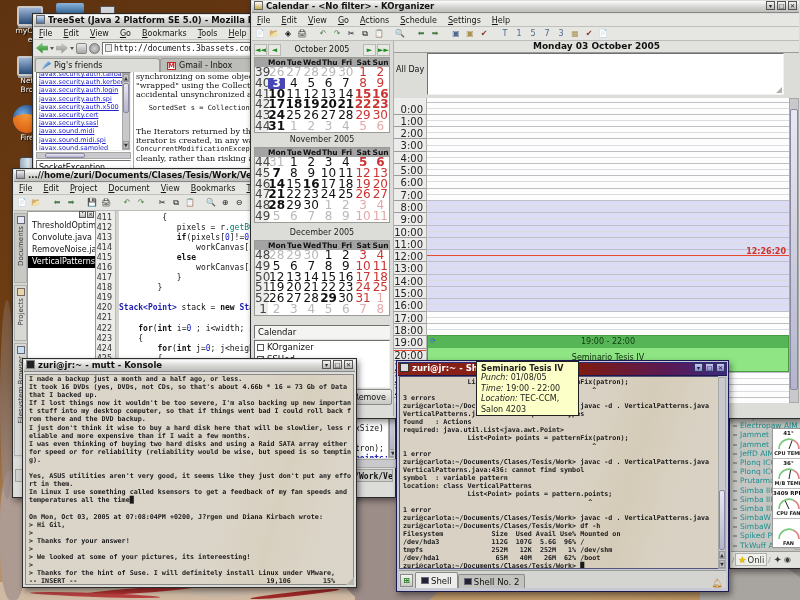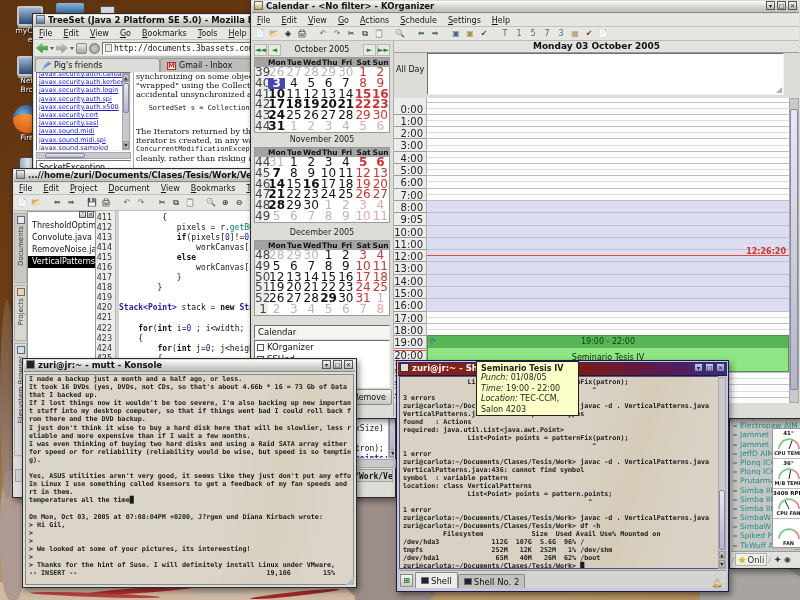--- a/index.html
+++ b/index.html
@@ -680,21 +680,21 @@
             <div class="hlabel" style="top: 54.7px;">4:00</div>
             <div class="hline" style="top: 65px; background: rgb(154, 154, 158);"></div>
             <div class="hlabel" style="top: 67px;">5:00</div>
             <div class="hline" style="top: 77.3px; background: rgb(154, 154, 158);"></div>
             <div class="hlabel" style="top: 79.3px;">6:00</div>
             <div class="hline" style="top: 89.6px; background: rgb(154, 154, 158);"></div>
             <div class="hlabel" style="top: 91.6px;">7:00</div>
             <div class="hline" style="top: 101.9px; background: rgb(154, 154, 158);"></div>
             <div class="hlabel" style="top: 103.9px;">8:00</div>
             <div class="hline" style="top: 114.2px; background: rgb(154, 154, 158);"></div>
-            <div class="hlabel" style="top: 116.2px;">9:05</div>
+            <div class="hlabel" style="top: 116.2px;">9:00</div>
             <div class="hline" style="top: 126.5px; background: rgb(154, 154, 158);"></div>
             <div class="hlabel" style="top: 128.5px;">10:00</div>
             <div class="hline" style="top: 138.8px; background: rgb(154, 154, 158);"></div>
             <div class="hlabel" style="top: 140.8px;">11:00</div>
             <div class="hline" style="top: 151.1px; background: rgb(154, 154, 158);"></div>
             <div class="hlabel" style="top: 153.1px;">12:00</div>
             <div class="hline" style="top: 163.4px; background: rgb(154, 154, 158);"></div>
             <div class="hlabel" style="top: 165.4px;">13:00</div>
             <div class="hline" style="top: 175.7px; background: rgb(154, 154, 158);"></div>
             <div class="hlabel" style="top: 177.7px;">14:00</div>
@@ -873,27 +873,28 @@
       <div class="termline pre" style="height: 8.1px; line-height: 8.1px; font-size: 6.7px;">If I lost things now it wouldn't be too severe, I'm also backing up new importan</div>
       <div class="termline pre" style="height: 8.1px; line-height: 8.1px; font-size: 6.7px;">t stuff into my desktop computer, so that if things went bad I could roll back f</div>
       <div class="termline pre" style="height: 8.1px; line-height: 8.1px; font-size: 6.7px;">rom there and the DVD backup.</div>
       <div class="termline pre" style="height: 8.1px; line-height: 8.1px; font-size: 6.7px;">I just don't think it wise to buy a hard disk here that will be slowlier, less r</div>
       <div class="termline pre" style="height: 8.1px; line-height: 8.1px; font-size: 6.7px;">eliable and more expensive than if I wait a few months.</div>
       <div class="termline pre" style="height: 8.1px; line-height: 8.1px; font-size: 6.7px;">I was even thinking of buying two hard disks and using a Raid SATA array either</div>
       <div class="termline pre" style="height: 8.1px; line-height: 8.1px; font-size: 6.7px;">for speed or for reliability (reliability would be wise, but speed is so temptin</div>
       <div class="termline pre" style="height: 8.1px; line-height: 8.1px; font-size: 6.7px;">g).</div>
       <div class="termline pre" style="height: 8.1px; line-height: 8.1px; font-size: 6.7px;"></div>
       <div class="termline pre" style="height: 8.1px; line-height: 8.1px; font-size: 6.7px;">Yes, ASUS utilities aren't very good, it seems like they just don't put any effo</div>
+      <div class="termline pre" style="height: 8.1px; line-height: 8.1px; font-size: 6.7px;">rt in them.</div>
       <div class="termline pre" style="height: 8.1px; line-height: 8.1px; font-size: 6.7px;">In Linux I use something called ksensors to get a feedback of my fan speeds and</div>
-      <div class="termline pre" style="height: 8.1px; line-height: 8.1px; font-size: 6.7px;">rt in them.</div>
       <div class="termline pre" style="height: 8.1px; line-height: 8.1px; font-size: 6.7px;">temperatures all the time█</div>
       <div class="termline pre" style="height: 8.1px; line-height: 8.1px; font-size: 6.7px;"></div>
       <div class="termline pre" style="height: 8.1px; line-height: 8.1px; font-size: 6.7px;">On Mon, Oct 03, 2005 at 07:08:04PM +0200, J?rgen und Diana Kirbach wrote:</div>
       <div class="termline pre" style="height: 8.1px; line-height: 8.1px; font-size: 6.7px;">&gt; Hi Gil,</div>
       <div class="termline pre" style="height: 8.1px; line-height: 8.1px; font-size: 6.7px;">&gt;</div>
+      <div class="termline pre" style="height: 8.1px; line-height: 8.1px; font-size: 6.7px;">&gt; Thanks for your answer!</div>
       <div class="termline pre" style="height: 8.1px; line-height: 8.1px; font-size: 6.7px;">&gt;</div>
       <div class="termline pre" style="height: 8.1px; line-height: 8.1px; font-size: 6.7px;">&gt; We looked at some of your pictures, its intereesting!</div>
       <div class="termline pre" style="height: 8.1px; line-height: 8.1px; font-size: 6.7px;">&gt;</div>
       <div class="termline pre" style="height: 8.1px; line-height: 8.1px; font-size: 6.7px;">&gt; Thanks for the hint of Suse. I will definitely install Linux under VMware,</div>
       <div class="termline pre" style="height: 8.1px; line-height: 8.1px; font-size: 6.7px;">-- INSERT --                                               19,106        15%</div>
     </div>
   <div style="position:absolute;right:2px;bottom:2px;width:0;height:0;border-left:8px solid transparent;border-bottom:8px solid #b8b8b4;"></div>
 </div>
 
 <div class="win" id="win-shell" style="left:396px;top:360px;width:333px;height:232px;border-color:#1a1a50;background:#c8c8d4;z-index:8;">
@@ -920,21 +921,21 @@
       <div class="termline pre" style="height: 8px; line-height: 8px; font-size: 6.7px;">1 error</div>
       <div class="termline pre" style="height: 8px; line-height: 8px; font-size: 6.7px;">zuri@carlota:~/Documents/Clases/Tesis/Work&gt; javac -d . VerticalPatterns.java</div>
       <div class="termline pre" style="height: 8px; line-height: 8px; font-size: 6.7px;">VerticalPatterns.java:436: cannot find symbol</div>
       <div class="termline pre" style="height: 8px; line-height: 8px; font-size: 6.7px;">symbol  : variable pattern</div>
       <div class="termline pre" style="height: 8px; line-height: 8px; font-size: 6.7px;">location: class VerticalPatterns</div>
       <div class="termline pre" style="height: 8px; line-height: 8px; font-size: 6.7px;">                List&lt;Point&gt; points = pattern.points;</div>
       <div class="termline pre" style="height: 8px; line-height: 8px; font-size: 6.7px;">                                              ^</div>
       <div class="termline pre" style="height: 8px; line-height: 8px; font-size: 6.7px;">1 error</div>
       <div class="termline pre" style="height: 8px; line-height: 8px; font-size: 6.7px;">zuri@carlota:~/Documents/Clases/Tesis/Work&gt; javac -d . VerticalPatterns.java</div>
       <div class="termline pre" style="height: 8px; line-height: 8px; font-size: 6.7px;">zuri@carlota:~/Documents/Clases/Tesis/Work&gt; df -h</div>
-      <div class="termline pre" style="height: 8px; line-height: 8px; font-size: 6.7px; margin-left: 40px;">Filesystem            Size  Used Avail Use% Mounted on</div>
+      <div class="termline pre" style="height: 8px; line-height: 8px; font-size: 6.7px;">Filesystem            Size  Used Avail Use% Mounted on</div>
       <div class="termline pre" style="height: 8px; line-height: 8px; font-size: 6.7px;">/dev/hda3             112G  107G  5.6G  96% /</div>
       <div class="termline pre" style="height: 8px; line-height: 8px; font-size: 6.7px;">tmpfs                 252M   12K  252M   1% /dev/shm</div>
       <div class="termline pre" style="height: 8px; line-height: 8px; font-size: 6.7px;">/dev/hda1              65M   40M   26M  62% /boot</div>
       <div class="termline pre" style="height: 8px; line-height: 8px; font-size: 6.7px;">zuri@carlota:~/Documents/Clases/Tesis/Work&gt; █</div>
     </div>
   <div class="sb" style="position:absolute;right:2px;top:16px;width:8px;bottom:22px;">
     <div class="thumb" style="left:0;right:0;bottom:18px;height:60px;"></div>
     <div class="arr" style="bottom:9px;">▲</div>
     <div class="arr" style="bottom:0;">▼</div>
   </div>

